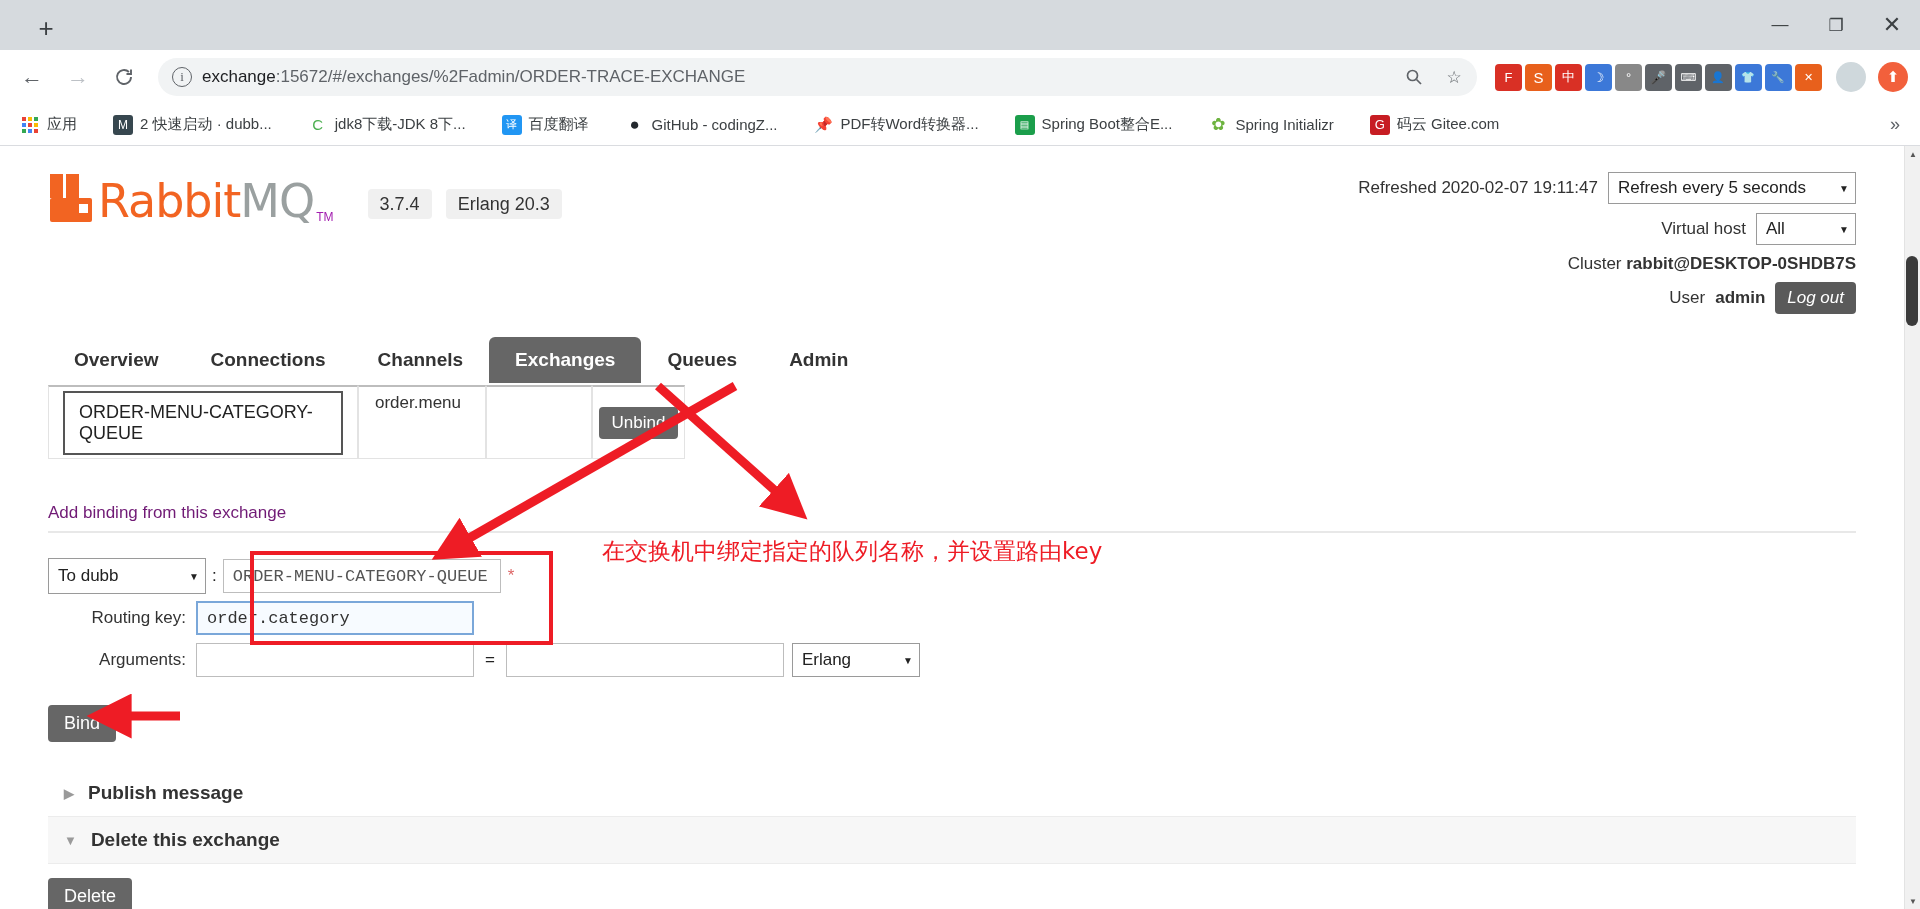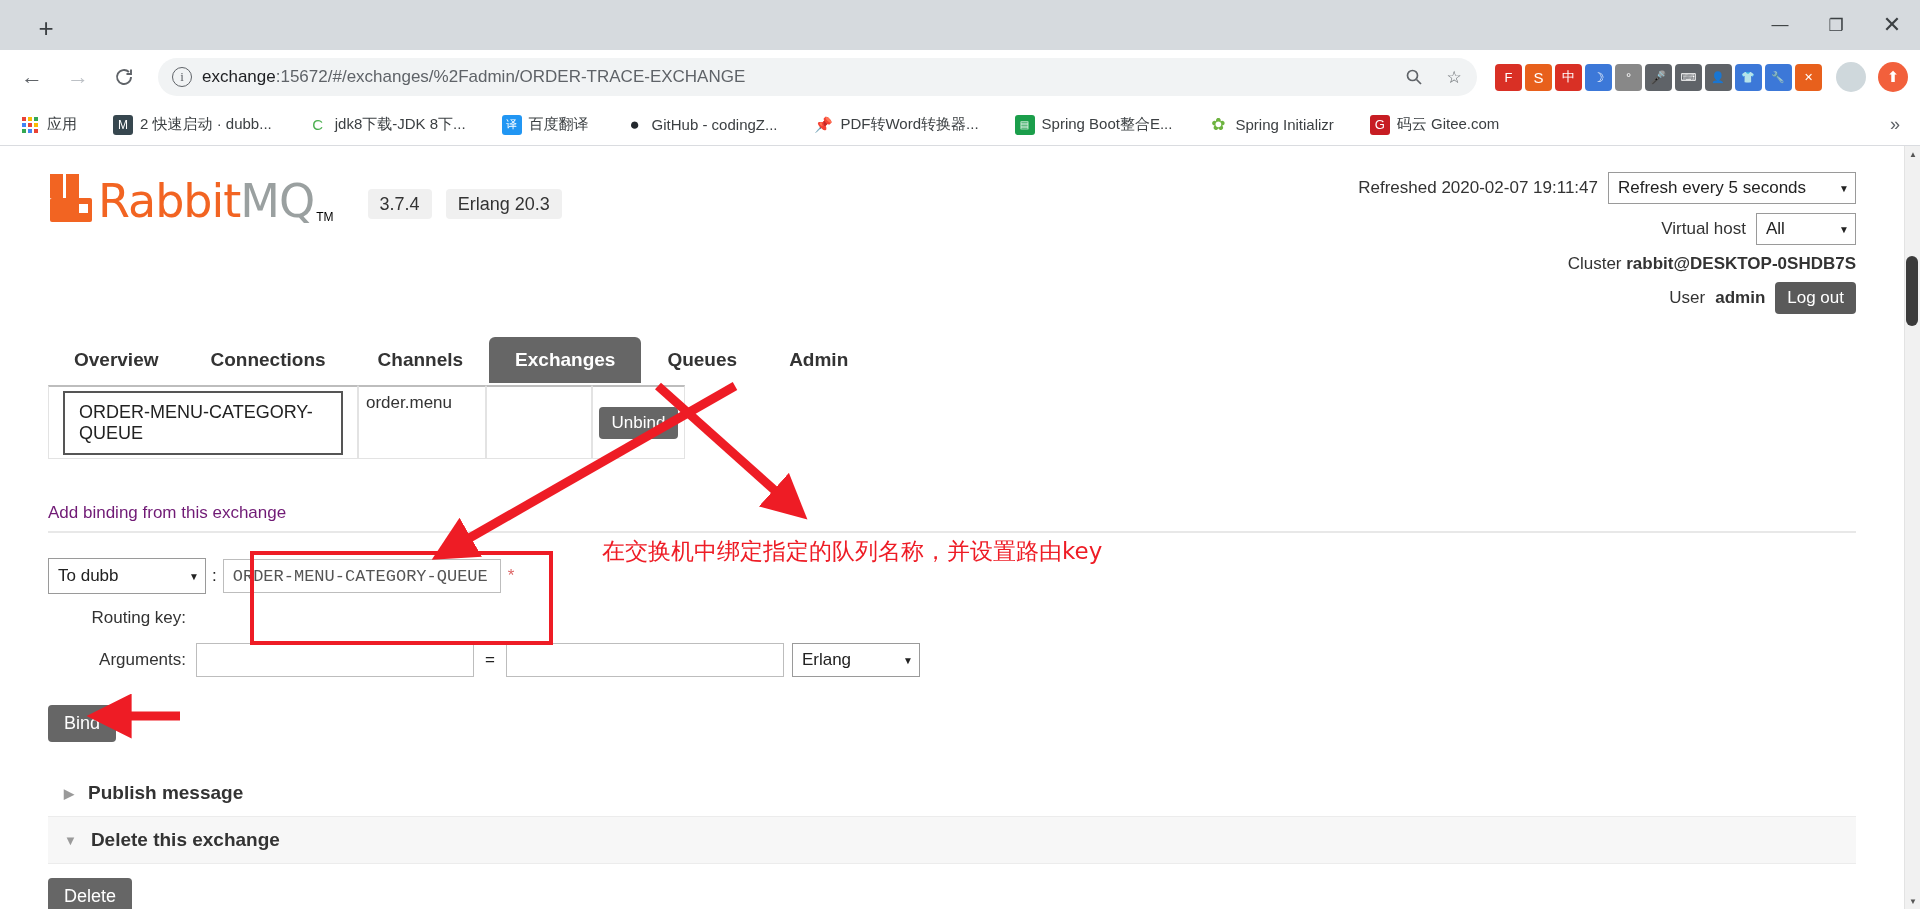--- a/index.html
+++ b/index.html
@@ -51,49 +51,49 @@
   .viewport { flex:1; background:#fff; position:relative; overflow:hidden; }
   .page { position:absolute; left:0; top:0; right:16px; bottom:0; padding:0 48px; }
 
   .mq-header { display:flex; align-items:flex-start; padding-top:26px; }
   .logo-wrap { display:flex; align-items:center; gap:26px; flex:none; }
   .logo { display:flex; align-items:flex-end; }
   .logo-mark { width:46px; height:52px; position:relative; flex:none; margin-right:4px; }
   .logo-text { font-family:"DejaVu Sans", sans-serif; font-size:46px; letter-spacing:-1px; line-height:1; }
   .logo-text .a { color:#f26422; }
   .logo-text .b { color:#9aa0a0; }
-  .logo-tm { font-size:12px; color:#000000; align-self:flex-end; margin-left:2px; }
+  .logo-tm { font-size:12px; color:#a21caf; align-self:flex-end; margin-left:2px; }
   .badge { background:#f0f0f0; color:#333; border-radius:4px; padding:6px 12px; font-size:18px; line-height:1; }
   .badges { display:flex; gap:14px; align-items:center; margin-left:8px; margin-top:12px; }
 
   .hdr-right { margin-left:auto; text-align:right; font-size:17px; color:#333; }
   .hdr-row { display:flex; align-items:center; justify-content:flex-end; gap:10px; margin-bottom:9px; }
   .hdr-row .lbl { color:#333; }
   .sel {
     border:1px solid #9a9a9a; background:#fff; height:32px; min-width:80px;
     display:flex; align-items:center; padding:0 6px 0 9px; font-size:17px; color:#222; gap:10px; position:relative;
   }
   .sel .cap { flex:1; text-align:left; white-space:nowrap; }
   .sel .arw { font-size:10px; color:#222; }
   .sel.refresh { width:248px; }
   .sel.vhost { width:100px; }
   .hdr-plain { margin-bottom:8px; }
   .hdr-plain b { font-weight:bold; }
-  .logout { background:#5a5a5a; color:#fff; border-radius:4px; padding:5px 12px; font-size:17px; line-height:1.3; }
+  .logout { background:#5a5a5a; color:#fff; border-radius:4px; padding:5px 12px; font-size:17px; line-height:1.3;font-style:italic; }
 
   .tabs { display:flex; align-items:flex-end; margin-top:14px; gap:0; }
   .mtab { padding:12px 26px; font-size:19px; font-weight:bold; color:#333; background:transparent; border-radius:6px 6px 0 0; }
   .mtab.active { background:#666; color:#fff; }
 
   
   .bindtable { display:flex; margin-top:2px; }
   .bt-col { border:1px solid #e3e3e3; border-top:2px solid #bdbdbd; background:#fff; display:flex; align-items:center; }
   .bt-queue { width:310px; height:74px; padding:0 14px; }
   .bt-qbox { border:2px solid #555; padding:9px 14px; font-size:18px; width:100%; }
-  .bt-rk { width:128px; height:74px; padding:0 7px; align-items:flex-start; padding-top:6px; font-size:17px; color:#333; }
+  .bt-rk { width:128px; height:74px; padding:0 16px; align-items:flex-start; padding-top:6px; font-size:17px; color:#333; }
   .bt-args { width:106px; height:74px; }
   .bt-act { width:93px; height:74px; justify-content:center; }
   .unbind { background:#666; color:#fff; border-radius:4px; padding:6px 13px; font-size:17px; }
 
   .sect-title { font-size:17px; color:#701a75; margin-top:44px; }
   .sect-rule { height:2px; background:#e8e8e8; margin-top:8px; }
 
   .form { margin-top:22px; position:relative; }
   .frow { display:flex; align-items:center; height:42px; }
   .frow .flabel { width:148px; text-align:right; padding-right:10px; font-size:17px; color:#333; }
@@ -313,20 +313,21 @@
             <span class="cap">To dubb</span>
             <span class="arw">▼</span>
           </span>
           <span class="colon">:</span>
           <span class="inp queue">ORDER-MENU-CATEGORY-QUEUE</span>
           <span class="star">*</span>
         </div>
 
         <div class="frow">
           <span class="flabel">Routing key:</span>
+          <span class="inp rkey">order.category</span>
         </div>
 
         <div class="frow">
           <span class="flabel">Arguments:</span>
           <span class="inp argk"></span>
           <span class="eq">=</span>
           <span class="inp argv"></span>
           <span class="sel strtype">
             <span class="cap">Erlang</span>
             <span class="arw">▼</span>

